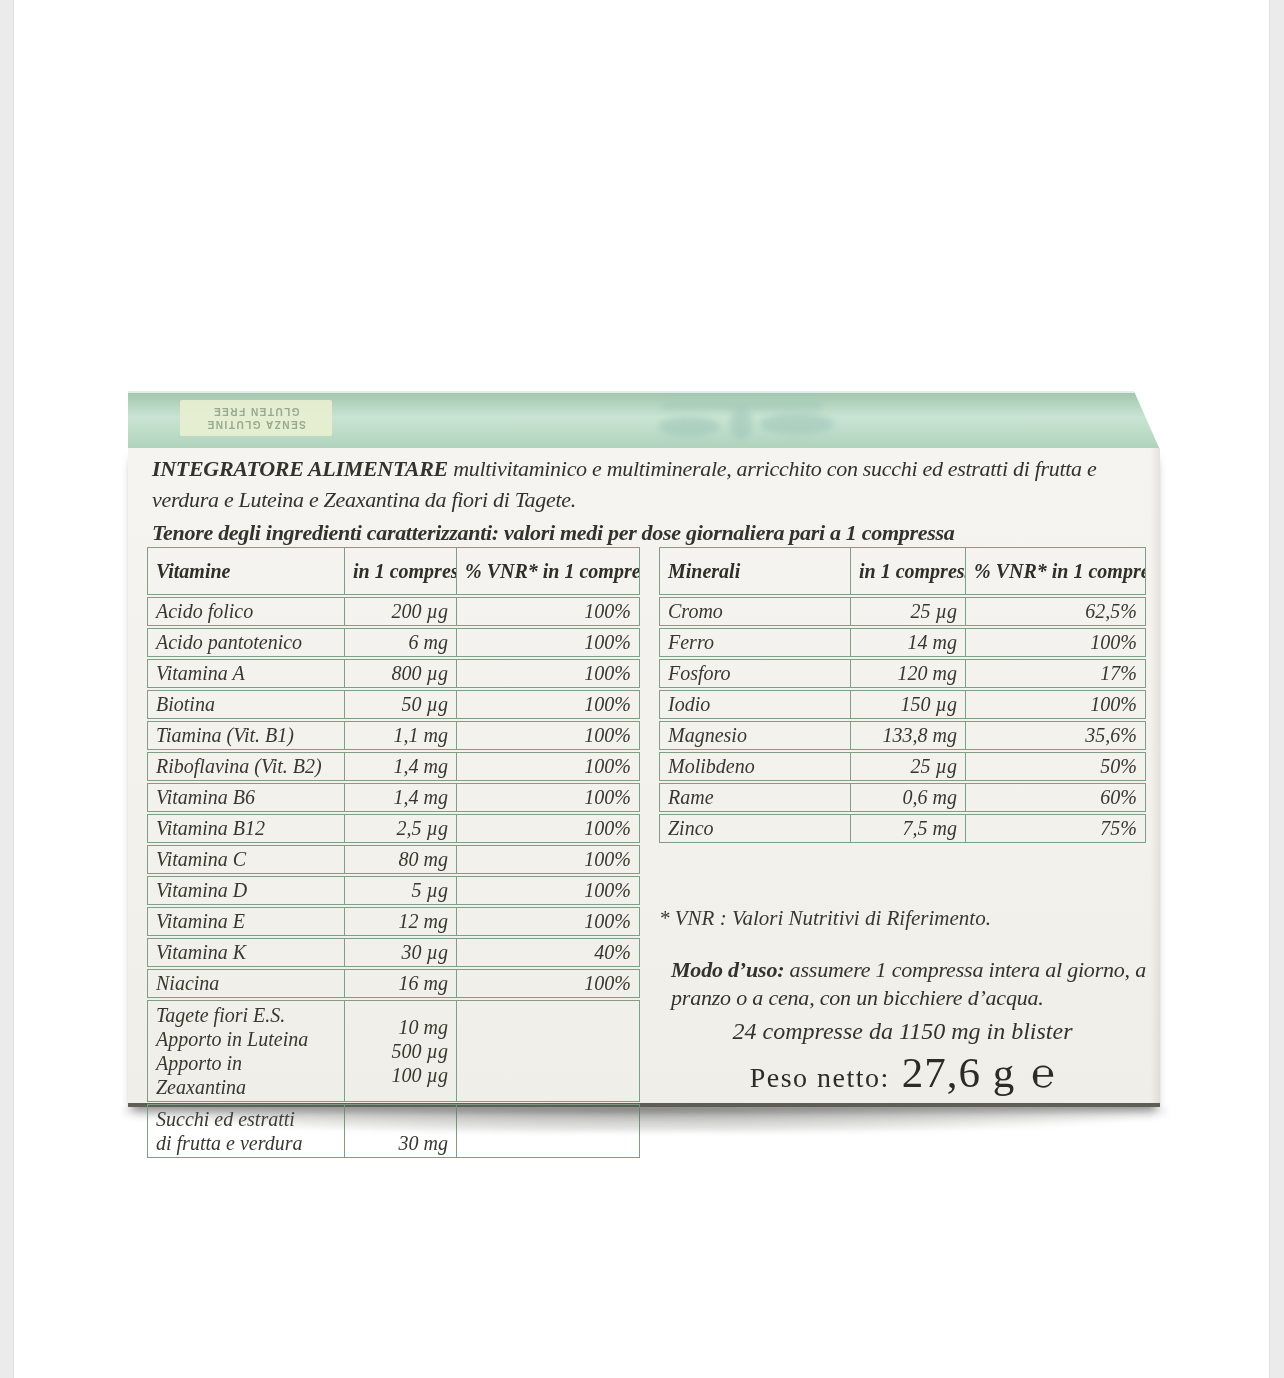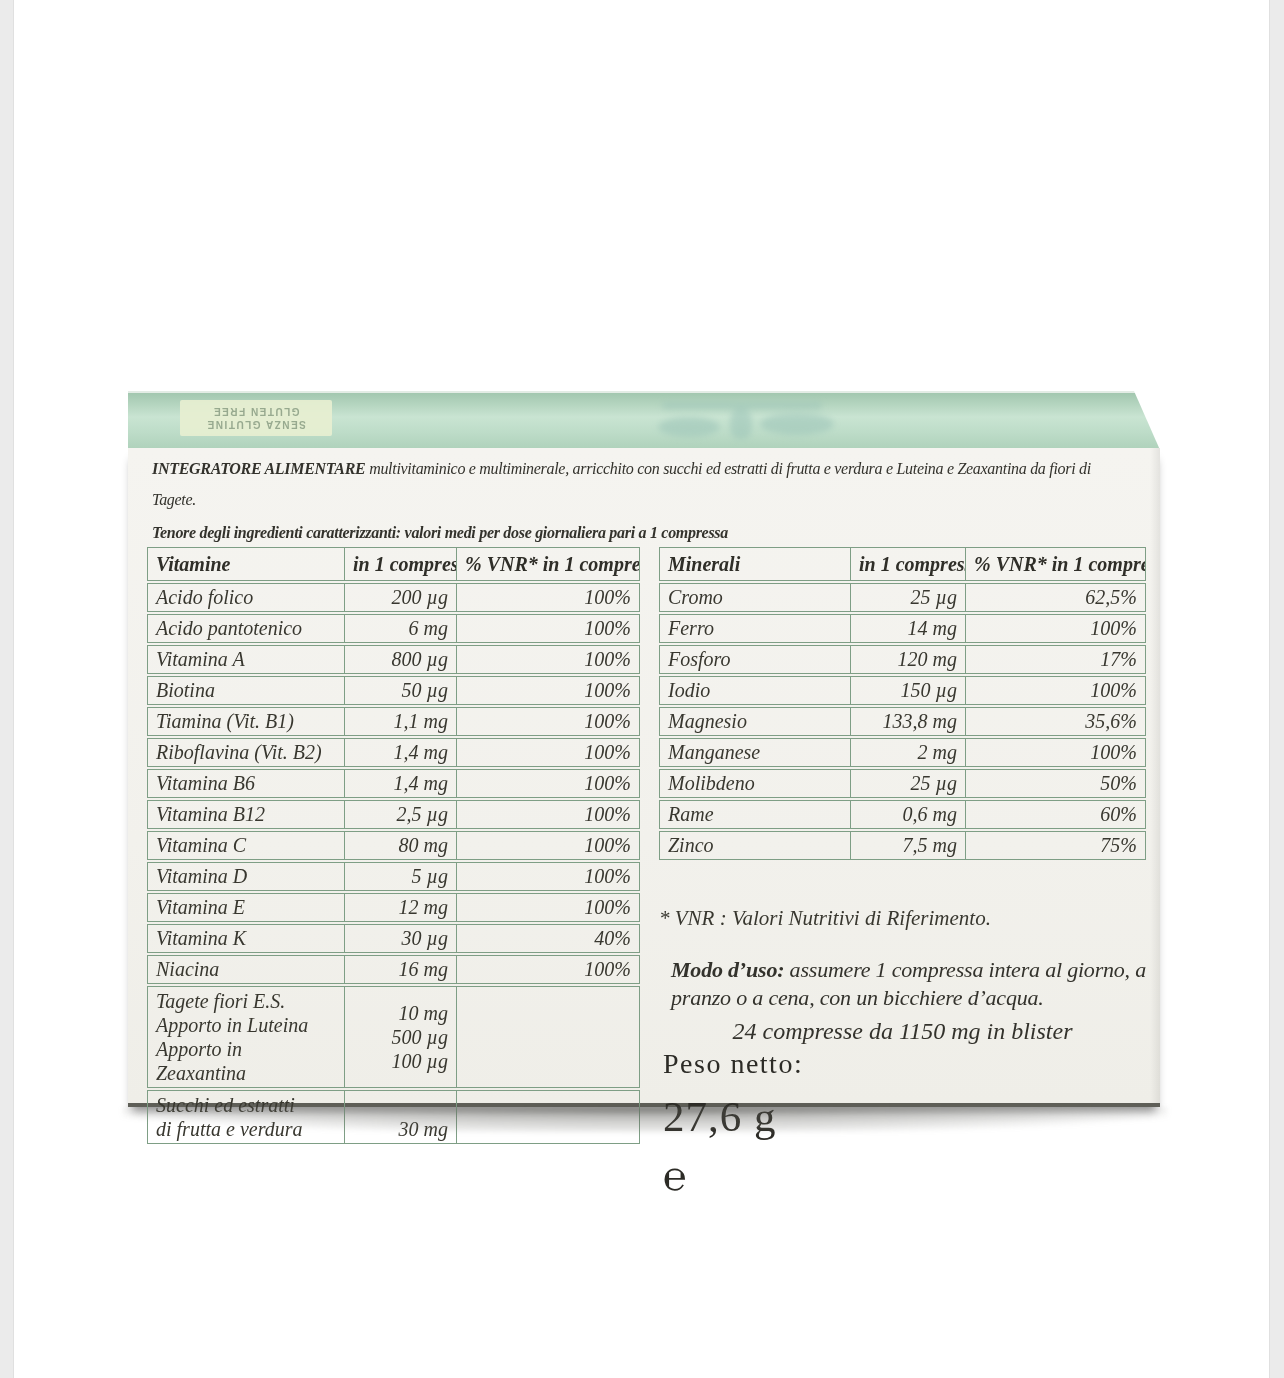--- a/index.html
+++ b/index.html
@@ -56,52 +56,52 @@
     background:linear-gradient(180deg,#f5f4f0 0%,#f2f1ec 60%,#efeee8 100%);
     border-bottom:4px solid #5f5f58;
     box-shadow:0 8px 9px -4px rgba(0,0,0,.45);
     color:var(--ink);
   }
   .face::after{content:'';position:absolute;right:0;top:0;width:10px;height:100%;
     background:linear-gradient(90deg,rgba(0,0,0,0) 0%,rgba(0,0,0,.07) 100%);}
 
   
   .intro{position:absolute;left:24px;top:5px;width:986px;margin:0;
-    font-style:italic;font-size:16px;line-height:31px;letter-spacing:-.3px;color:#33322c;}
+    font-style:italic;font-size:22px;line-height:31px;letter-spacing:-.3px;color:#33322c;}
   .intro strong{font-weight:bold;}
   .subtitle{display:block;margin-top:2px;font-weight:bold;white-space:nowrap;}
 
   
   table.nutri{position:absolute;border-collapse:separate;border-spacing:0 2px;table-layout:fixed;}
   table.vit{left:19px;top:97px;width:493px;}
   table.min{left:531px;top:97px;width:487px;}
   .nutri td{
     border:1px solid var(--g);border-right:0;
     font-style:italic;font-size:20px;line-height:23px;
     padding:2px 8px;color:var(--ink);
     overflow:hidden;white-space:nowrap;
   }
   .nutri td:last-child{border-right:1px solid var(--g);}
-  .nutri tr.head td{font-weight:bold;line-height:26px;padding:3px 8px;color:#2f2e28;}
+  .nutri tr.head td{font-weight:bold;line-height:26px;padding:10px 8px;color:#2f2e28;}
   .nutri td.a,.nutri td.v{text-align:right;padding-left:24px;}
   .nutri td.n{text-align:left;}
   .nutri tr.multi td{white-space:normal;}
   .nutri tr.multi td div{line-height:24px;}
   .nutri td.bottom{vertical-align:bottom;}
 
   
   .footnote{position:absolute;left:531px;top:458px;margin:0;
     font-style:italic;font-size:21px;color:var(--ink);}
   .usage{position:absolute;left:531px;top:496px;width:496px;margin:12px;
     font-style:italic;font-size:22px;line-height:28px;letter-spacing:-.2px;color:#33322c;}
   .usage strong{font-weight:bold;}
   .packinfo{position:absolute;left:531px;top:570px;width:487px;margin:0;text-align:center;
     font-style:italic;font-size:24px;color:#33322c;}
   .netweight{position:absolute;left:531px;top:600px;width:487px;
-    display:flex;justify-content:center;align-items:baseline;gap:12px;color:#2c2b26;flex-direction:column;}
+    display:flex;justify-content:center;align-items:baseline;gap:12px;color:#2c2b26;}
   .nw-label{font-size:28px;letter-spacing:1.5px;}
   .nw-value{font-size:43px;letter-spacing:1px;}
   .nw-est{font-size:40px;margin-left:4px;}
 </style>
 </head>
 <body>
 
 <div class="stage">
   <div class="gutter left"></div>
   <div class="gutter right"></div>
@@ -262,25 +262,20 @@
           <td class="n">Iodio</td>
           <td class="a">150 µg</td>
           <td class="v">100%</td>
         </tr>
         <tr>
           <td class="n">Magnesio</td>
           <td class="a">133,8 mg</td>
           <td class="v">35,6%</td>
         </tr>
         <tr>
-          <td class="n">Manganese</td>
-          <td class="a">2 mg</td>
-          <td class="v">100%</td>
-        </tr>
-        <tr>
           <td class="n">Molibdeno</td>
           <td class="a">25 µg</td>
           <td class="v">50%</td>
         </tr>
         <tr>
           <td class="n">Rame</td>
           <td class="a">0,6 mg</td>
           <td class="v">60%</td>
         </tr>
         <tr>

